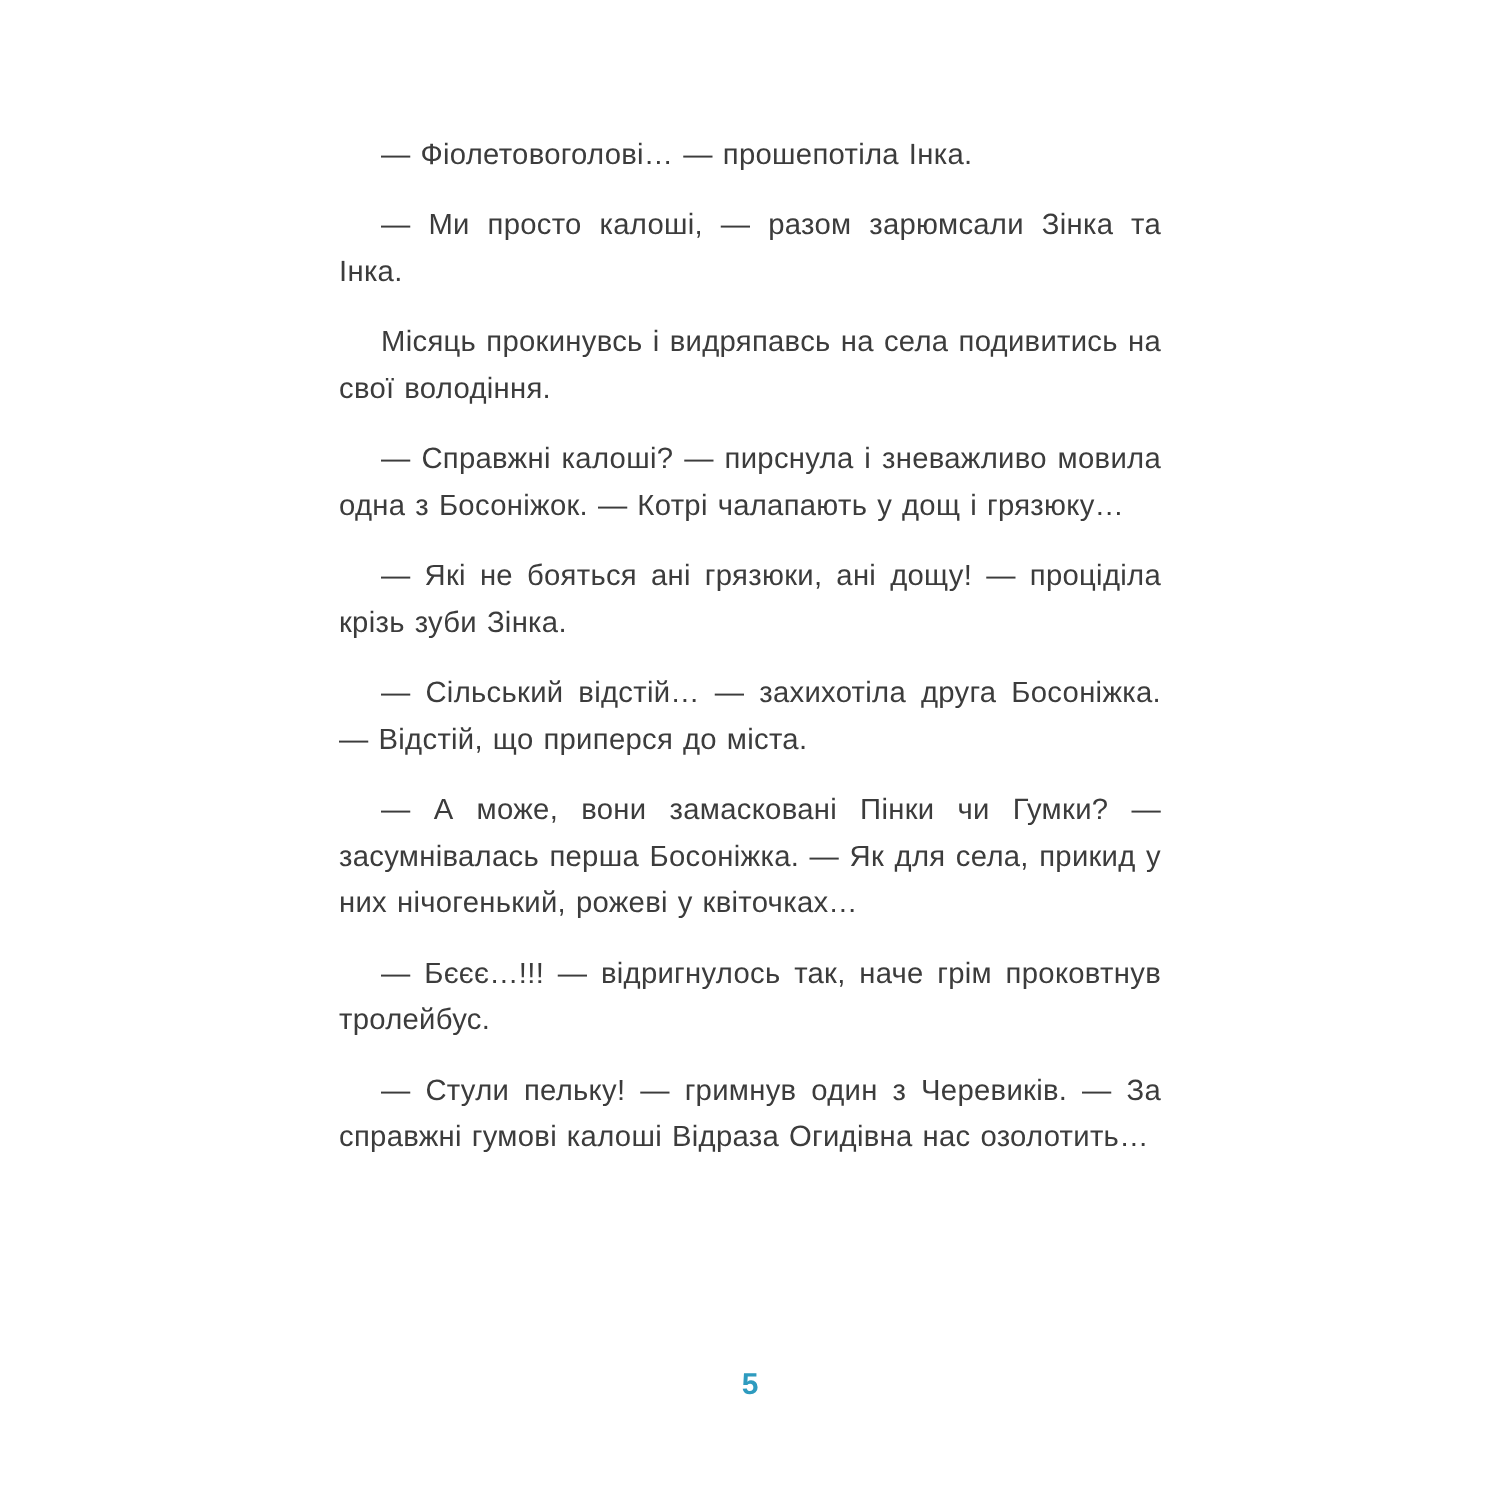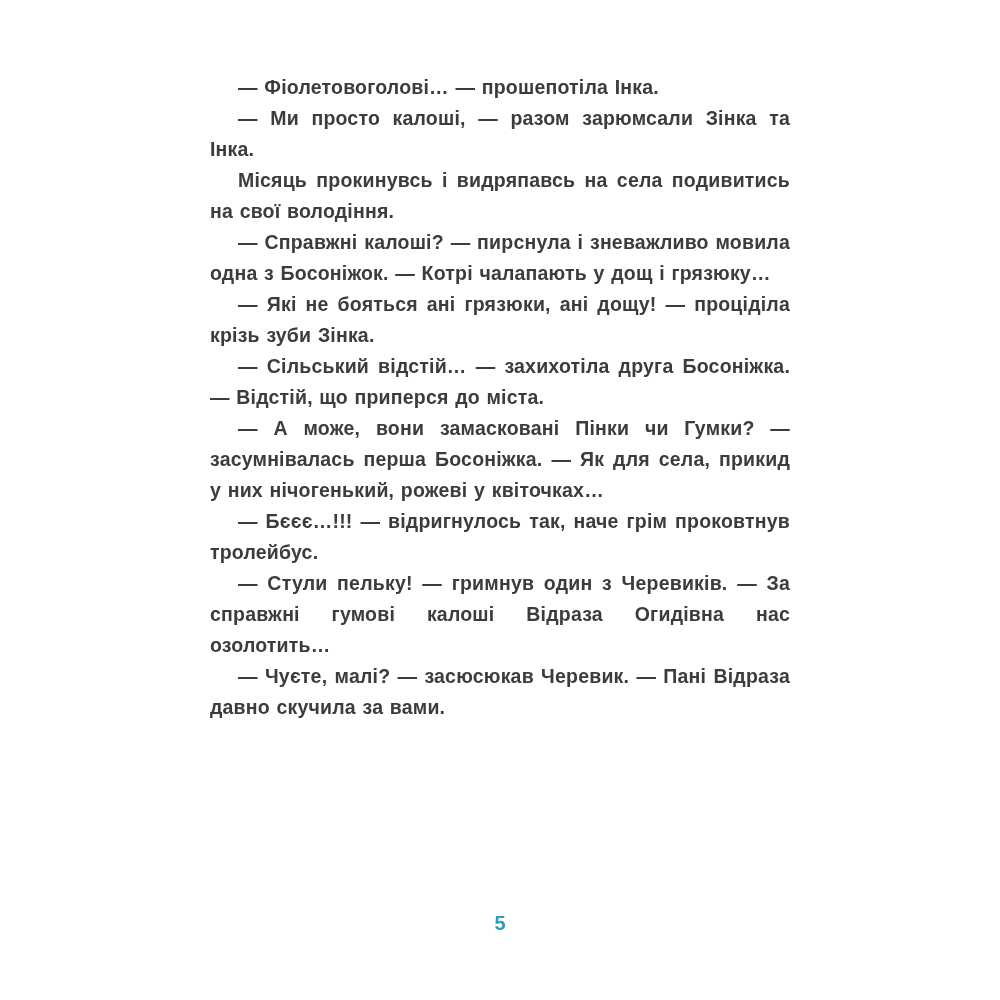--- a/index.html
+++ b/index.html
@@ -22,25 +22,25 @@
     height: 1000px;
     background: #ffffff;
   }
   .text-block {
     position: absolute;
     left: 210px;
     top: 72px;
     width: 580px;
   }
   .text-block p {
-    margin: 0;
+    margin: 16px;
     padding: 0;
     font-size: 19.5px;
     line-height: 31px;
-    font-weight: 700;
+    font-weight: 400;
     color: #3c3c3c;
     text-align: justify;
     text-indent: 28px;
     letter-spacing: 0.2px;
     word-spacing: 1px;
   }
   .page-footer {
     position: absolute;
     left: 0;
     top: 912px;
@@ -61,20 +61,19 @@
   <div class="text-block">
     <p>— Фіолетовоголові… — прошепотіла Інка.</p>
     <p>— Ми просто калоші, — разом зарюмсали Зінка та Інка.</p>
     <p>Місяць прокинувсь і видряпавсь на села подивитись на свої володіння.</p>
     <p>— Справжні калоші? — пирснула і зневажливо мовила одна з Босоніжок. — Котрі чалапають у дощ і грязюку…</p>
     <p>— Які не бояться ані грязюки, ані дощу! — проціділа крізь зуби Зінка.</p>
     <p>— Сільський відстій… — захихотіла друга Босоніжка. — Відстій, що приперся до міста.</p>
     <p>— А може, вони замасковані Пінки чи Гумки? — засумнівалась перша Босоніжка. — Як для села, прикид у них нічогенький, рожеві у квіточках…</p>
     <p>— Бєєє…!!! — відригнулось так, наче грім проковтнув тролейбус.</p>
     <p>— Стули пельку! — гримнув один з Черевиків. — За справжні гумові калоші Відраза Огидівна нас озолотить…</p>
-    <p>— Чуєте, малі? — засюсюкав Черевик. — Пані Відраза давно скучила за вами.</p>
   </div>
 
   <div class="page-footer">
     <span class="page-number">5</span>
   </div>
 
 </div>
 
 </body></html>

